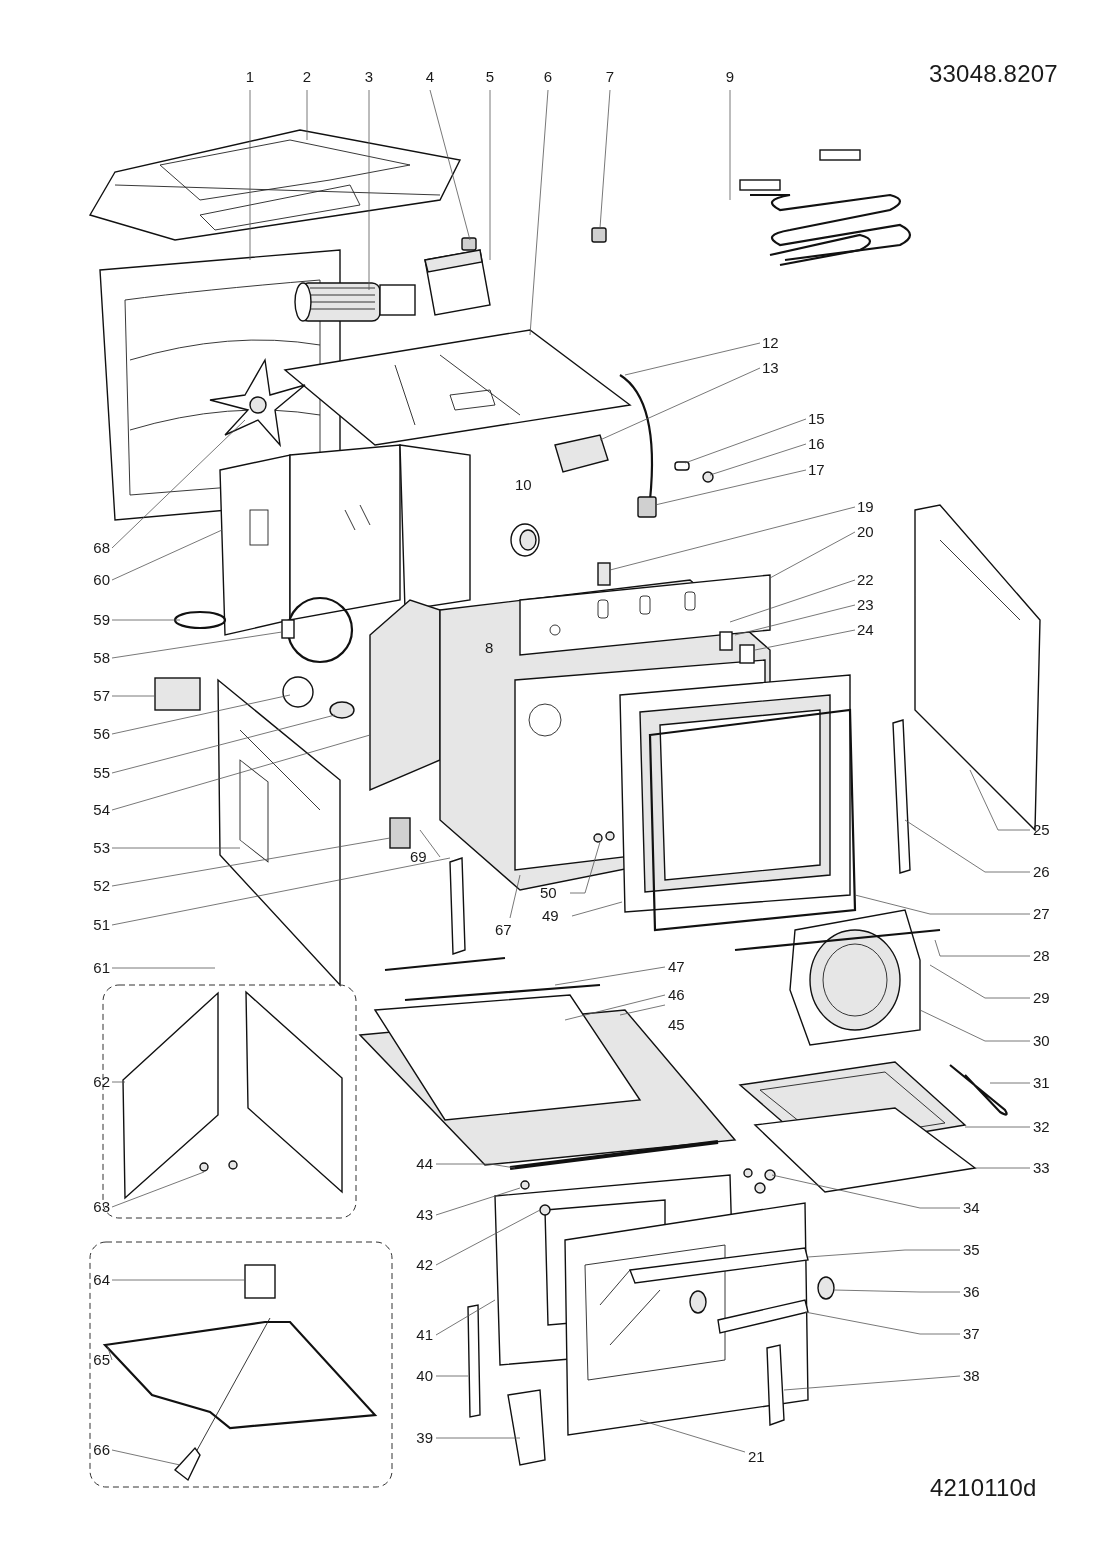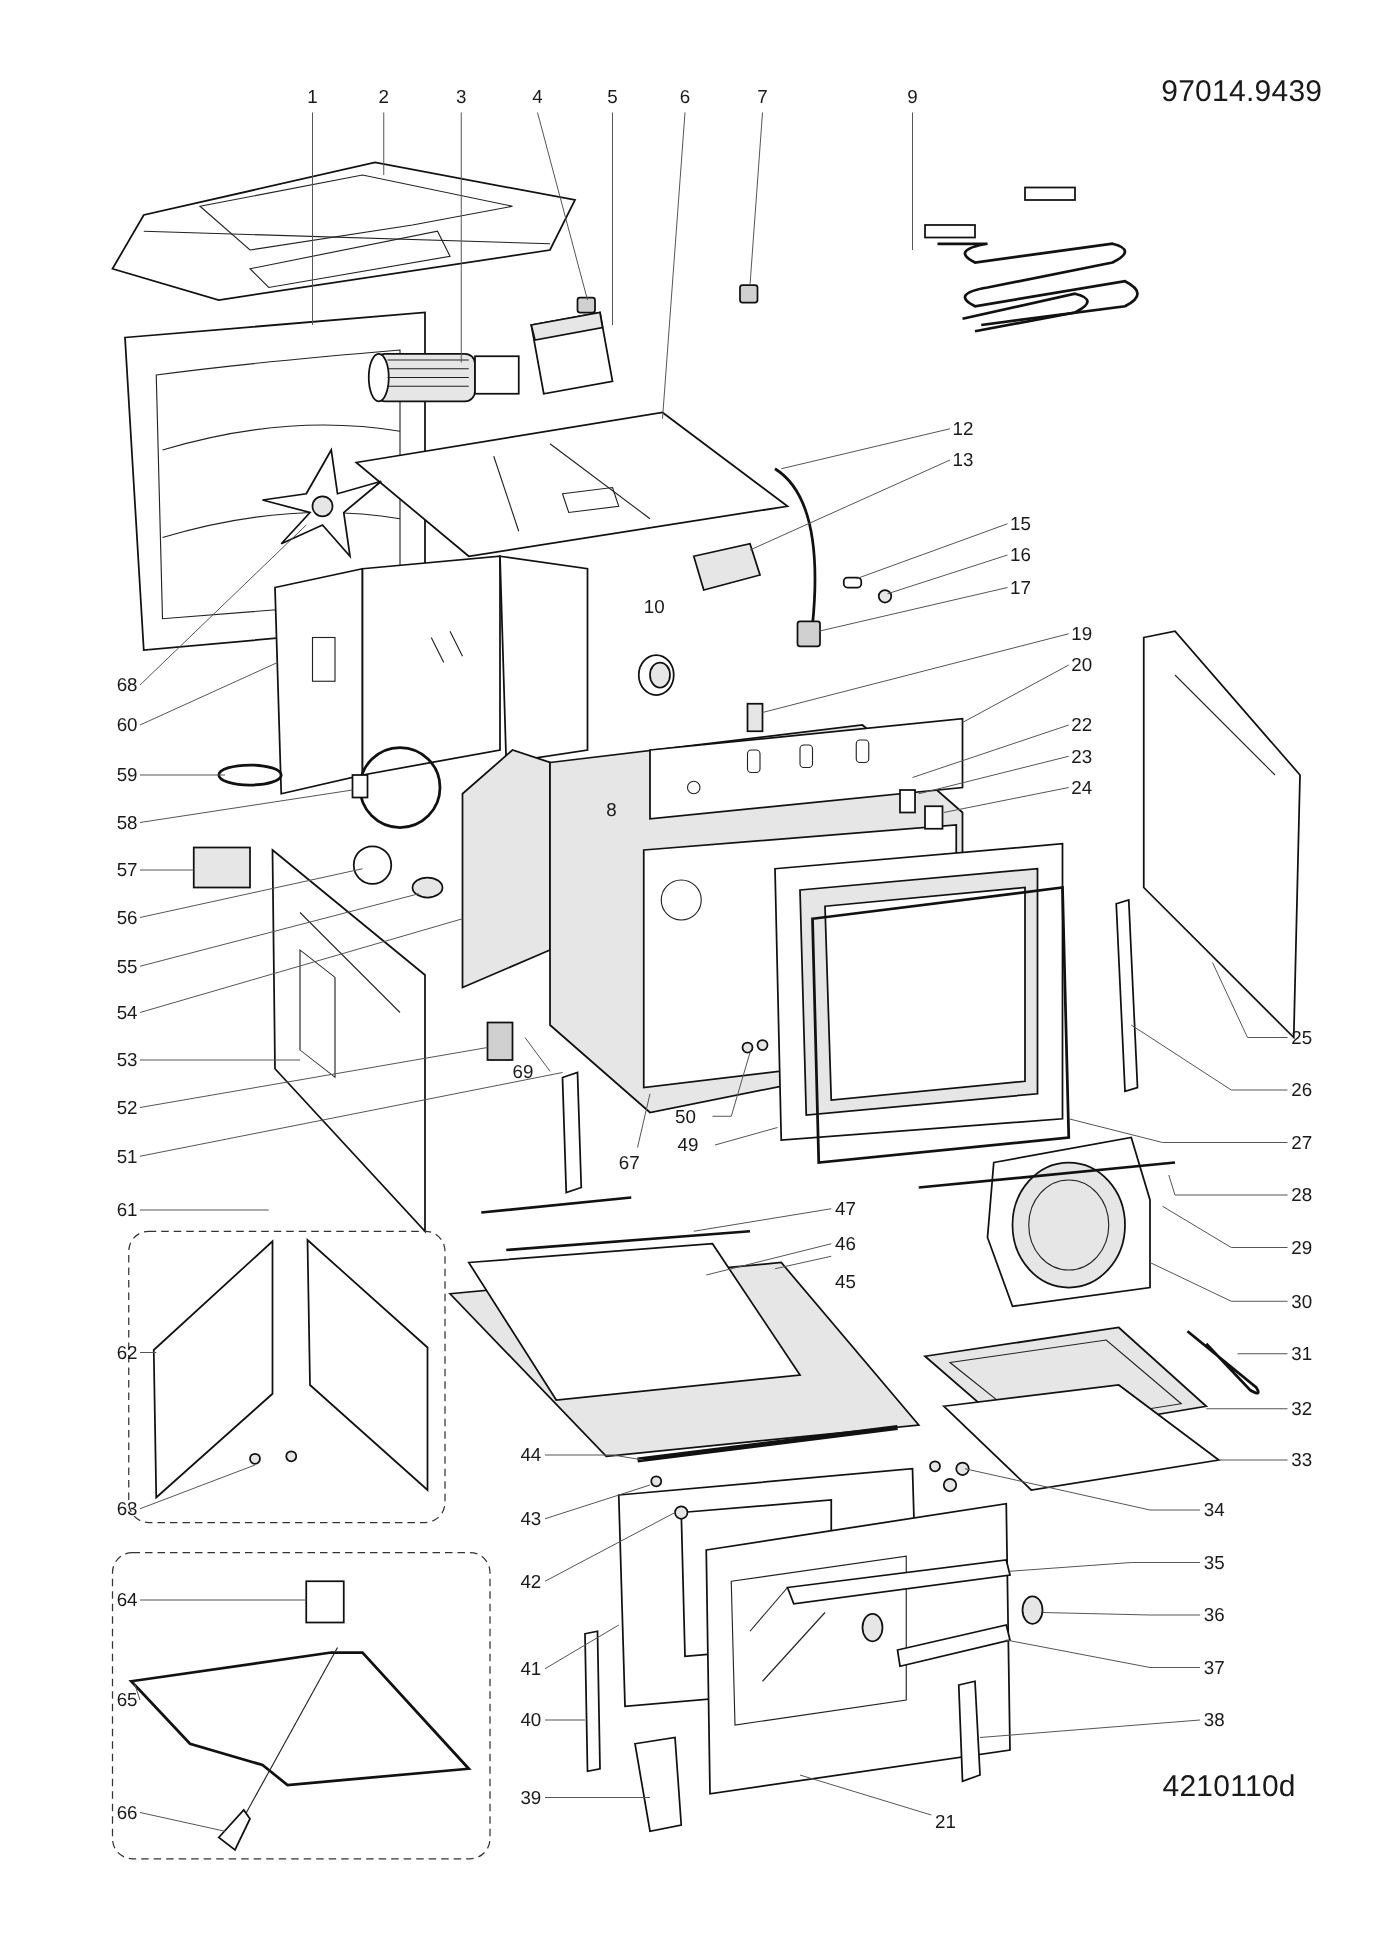--- a/index.html
+++ b/index.html
@@ -1,34 +1,34 @@
 <!DOCTYPE html>
 <html><head>
 <meta charset="utf-8">
 <style>
   html, body { margin: 0; padding: 0; background: #ffffff; }
   body { width: 1100px; height: 1557px; position: relative; overflow: hidden;
          font-family: "Liberation Sans", sans-serif; color: #111; }
   #diagram { position: absolute; left: 0; top: 0; width: 1100px; height: 1557px; }
   .code { position: absolute; font-size: 24px; color: #1a1a1a; letter-spacing: 0.2px; }
   #code-top { left: 929px; top: 60px; }
-  #code-bottom { left: 930px; top: 1416px; text-align: center; }
+  #code-bottom { left: 930px; top: 1474px; text-align: center; }
   svg text { font-family: "Liberation Sans", sans-serif; font-size: 15px; fill: #1a1a1a; }
   .part { fill: #ffffff; stroke: #111; stroke-width: 1.4; }
   .part-grey { fill: #e6e6e6; stroke: #111; stroke-width: 1.4; }
   .part-dark { fill: #d0d0d0; stroke: #111; stroke-width: 1.4; }
   .thin { fill: none; stroke: #222; stroke-width: 0.9; }
   .leader { fill: none; stroke: #555; stroke-width: 0.8; }
   .dash { fill: none; stroke: #333; stroke-width: 1; stroke-dasharray: 6 4; }
   .wire { fill: none; stroke: #111; stroke-width: 2.2; }
 </style>
 </head>
 <body>
 
-<div id="code-top" class="code">97014.9439</div>
+<div id="code-top" class="code">33048.8207</div>
 <div id="code-bottom" class="code">4210110d</div>
 
 <svg id="diagram" viewBox="0 0 1100 1557" xmlns="http://www.w3.org/2000/svg">
 
   <g>
     <polygon class="part" points="90,215 115,172 300,130 460,160 440,200 175,240"></polygon>
     <polygon class="thin" points="160,165 290,140 410,165 330,180 200,200"></polygon>
     <polygon class="thin" points="200,215 350,185 360,205 215,230"></polygon>
     <line class="thin" x1="115" y1="185" x2="440" y2="195"></line>
   </g>

